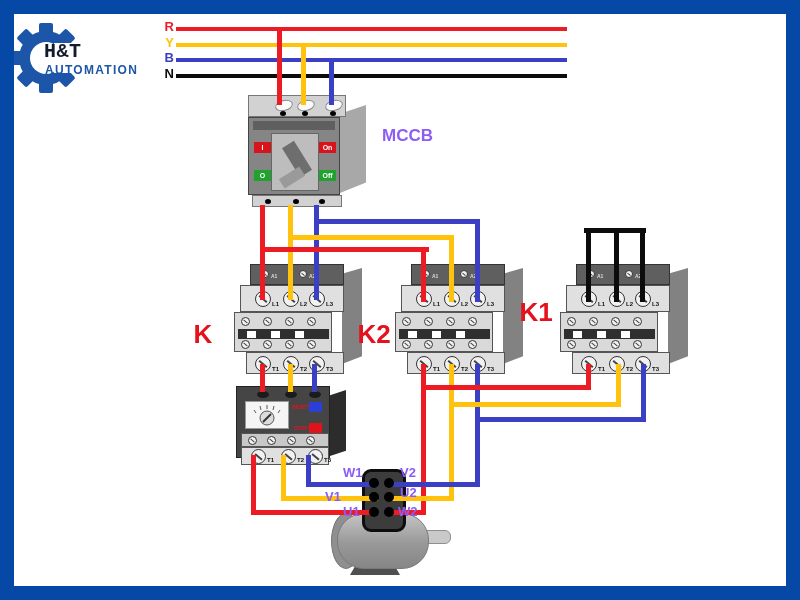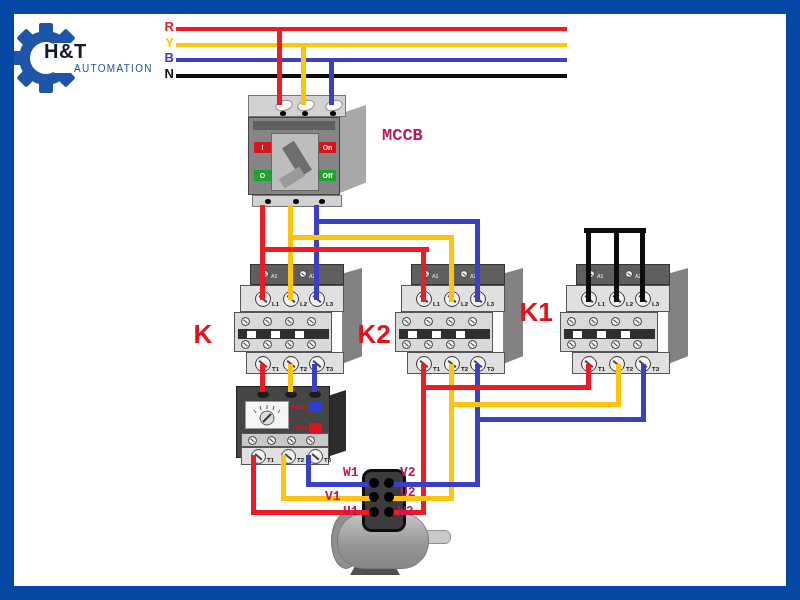--- a/index.html
+++ b/index.html
@@ -6,21 +6,21 @@
   #canvas{position:relative;width:800px;height:600px;background:#ffffff;overflow:hidden;
           font-family:"Liberation Sans","DejaVu Sans",sans-serif;}
   .abs{position:absolute;}
   
   .frame{position:absolute;background:var(--frame);z-index:60;}
   
   .wire{position:absolute;z-index:30;}
   .rail-label{position:absolute;z-index:40;font-size:13px;font-weight:bold;width:14px;text-align:right;}
   
   .red-label{position:absolute;z-index:40;color:var(--labelred);font-weight:bold;font-size:26px;line-height:28px;}
-  .black-label{position:absolute;z-index:40;color:#be185d;font-weight:bold;font-family:Liberation Mono, monospace;}
+  .black-label{position:absolute;z-index:40;color:#8b5cf6;font-weight:bold;}
   
   .screw{position:absolute;border-radius:50%;background:#f2f2f2;border:1px solid #333;box-sizing:border-box;}
   .screw::after{content:"";position:absolute;left:12%;top:45%;width:72%;height:2px;background:#444;transform:rotate(40deg);}
   .s16{width:16px;height:16px}.s15{width:15px;height:15px}
   .s9{width:9px;height:9px}.s8{width:8px;height:8px}
   .s9::after,.s8::after{height:1px;}
   .tlabel{position:absolute;font-size:6px;font-weight:bold;color:#111;}
   .alabel{position:absolute;font-size:5px;font-weight:bold;color:#ddd;}
   
   .component{position:absolute;z-index:20;}
@@ -65,22 +65,22 @@
   .tdot{position:absolute;width:10px;height:10px;border-radius:50%;background:#000;z-index:35;}
   .term-label{font-size:13px;z-index:40;}
   
   .motor-cap{left:331px;top:513px;width:28px;height:54px;border-radius:50%;background:#8f8f8f;border:1px solid #767676;z-index:9;}
   .motor-body{left:337px;top:513px;width:90px;height:54px;border-radius:27px;border:1px solid #7a7a7a;
               background:linear-gradient(180deg,#c4c4c4,#989898 55%,#868686);z-index:10;}
   .motor-shaft{left:423px;top:530px;width:26px;height:12px;background:#c9c9c9;border:1px solid #8e8e8e;border-radius:0 6px 6px 0;z-index:8;}
   .motor-base{left:350px;top:561px;width:50px;height:14px;background:#4f4f4f;
               clip-path:polygon(16% 0,84% 0,100% 100%,0 100%);z-index:8;}
   
-  #logo-title{left:44px;top:40px;font-size:20px;font-weight:800;color:#14192b;letter-spacing:.5px;z-index:40;}
-  #logo-sub{left:45px;top:63px;font-size:10px;font-weight:normal;color:var(--logoblue);letter-spacing:1.3px;z-index:40;margin-left:29px;}
+  #logo-title{left:44px;top:40px;font-size:20px;font-weight:800;color:#14192b;letter-spacing:.5px;z-index:40;font-family:Liberation Mono, monospace;}
+  #logo-sub{left:45px;top:63px;font-size:12px;font-weight:bold;color:var(--logoblue);letter-spacing:1.3px;z-index:40;}
   #mccb-label{left:382px;top:126px;font-size:17px;z-index:40;}
 </style>
 </head>
 <body>
 
 <div id="canvas">
 
   <div class="frame" style="left:0;top:0;width:800px;height:14px"></div>
   <div class="frame" style="left:0;top:586px;width:800px;height:14px"></div>
   <div class="frame" style="left:0;top:0;width:14px;height:600px"></div>

